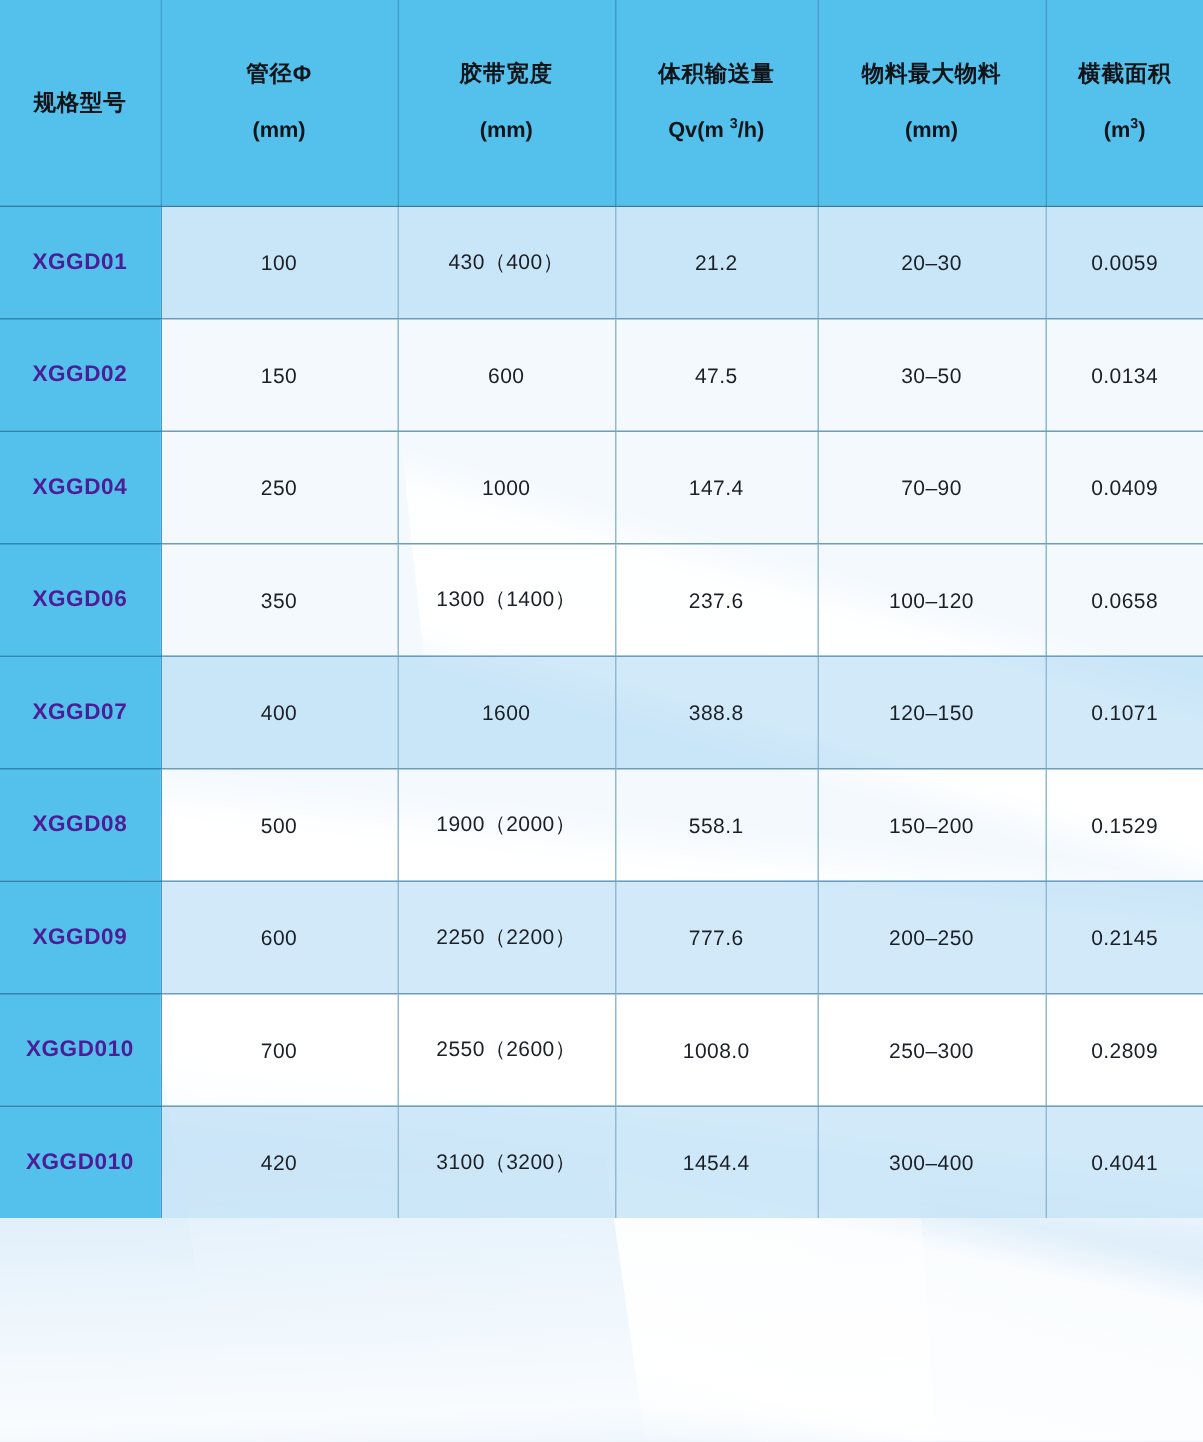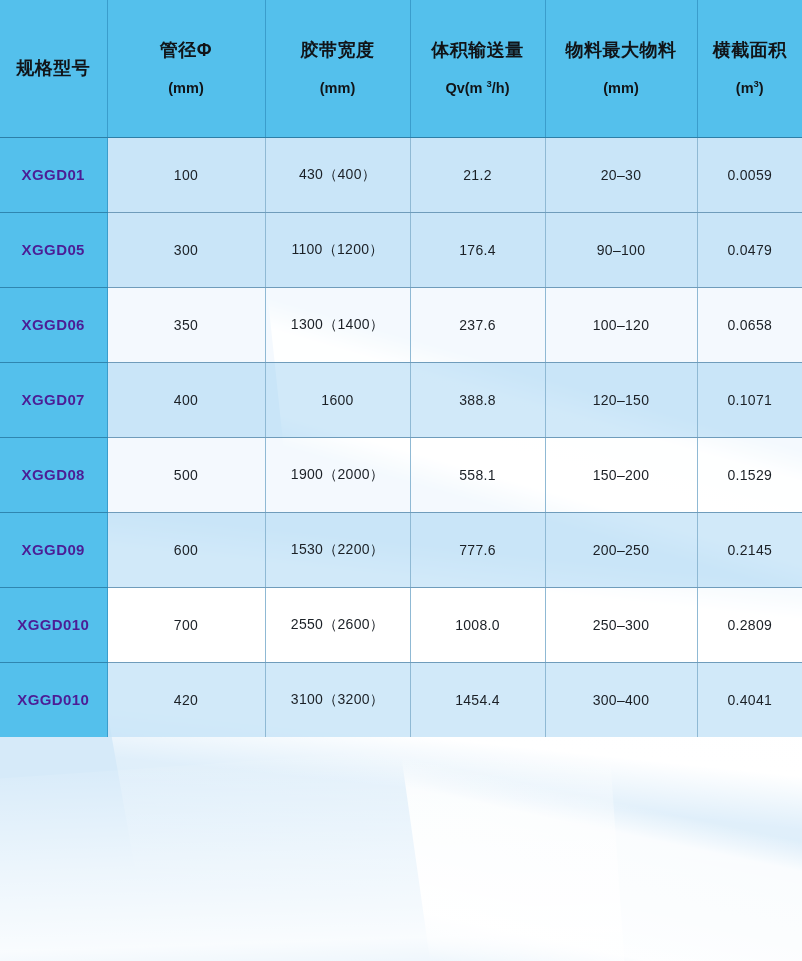--- a/index.html
+++ b/index.html
@@ -109,21 +109,21 @@
     font-weight: bold;
     text-align: center;
     vertical-align: middle;
     padding: 0 2px;
     line-height: 1.15;
   }
   thead th:last-child { border-right: none; text-align: center; }
 
   th .hdr-main {
     display: block;
-    font-size: 18px;
+    font-size: 15px;
     font-weight: bold;
     letter-spacing: 0.5px;
   }
   th .hdr-unit {
     display: block;
     margin-top: 20px;
     font-size: 14.5px;
     font-weight: bold;
   }
   th.single .hdr-main {
@@ -215,27 +215,35 @@
     </thead>
     <tbody id="spec-table-body">
         <tr class="tint-blue">
           <td class="model-cell">XGGD01</td>
           <td class="data-cell">100</td>
           <td class="data-cell">430（400）</td>
           <td class="data-cell">21.2</td>
           <td class="data-cell">20–30</td>
           <td class="data-cell">0.0059</td>
         </tr>
-        <tr class="tint-blue">
-          <td class="model-cell">XGGD05</td>
-          <td class="data-cell">300</td>
-          <td class="data-cell">1100（1200）</td>
-          <td class="data-cell">176.4</td>
-          <td class="data-cell">90–100</td>
-          <td class="data-cell">0.0479</td>
+        <tr class="tint-pale">
+          <td class="model-cell">XGGD02</td>
+          <td class="data-cell">150</td>
+          <td class="data-cell">600</td>
+          <td class="data-cell">47.5</td>
+          <td class="data-cell">30–50</td>
+          <td class="data-cell">0.0134</td>
+        </tr>
+        <tr class="tint-pale">
+          <td class="model-cell">XGGD04</td>
+          <td class="data-cell">250</td>
+          <td class="data-cell">1000</td>
+          <td class="data-cell">147.4</td>
+          <td class="data-cell">70–90</td>
+          <td class="data-cell">0.0409</td>
         </tr>
         <tr class="tint-pale">
           <td class="model-cell">XGGD06</td>
           <td class="data-cell">350</td>
           <td class="data-cell">1300（1400）</td>
           <td class="data-cell">237.6</td>
           <td class="data-cell">100–120</td>
           <td class="data-cell">0.0658</td>
         </tr>
         <tr class="tint-blue">
@@ -250,21 +258,21 @@
           <td class="model-cell">XGGD08</td>
           <td class="data-cell">500</td>
           <td class="data-cell">1900（2000）</td>
           <td class="data-cell">558.1</td>
           <td class="data-cell">150–200</td>
           <td class="data-cell">0.1529</td>
         </tr>
         <tr class="tint-blue">
           <td class="model-cell">XGGD09</td>
           <td class="data-cell">600</td>
-          <td class="data-cell">1530（2200）</td>
+          <td class="data-cell">2250（2200）</td>
           <td class="data-cell">777.6</td>
           <td class="data-cell">200–250</td>
           <td class="data-cell">0.2145</td>
         </tr>
         <tr class="tint-pale">
           <td class="model-cell">XGGD010</td>
           <td class="data-cell">700</td>
           <td class="data-cell">2550（2600）</td>
           <td class="data-cell">1008.0</td>
           <td class="data-cell">250–300</td>

